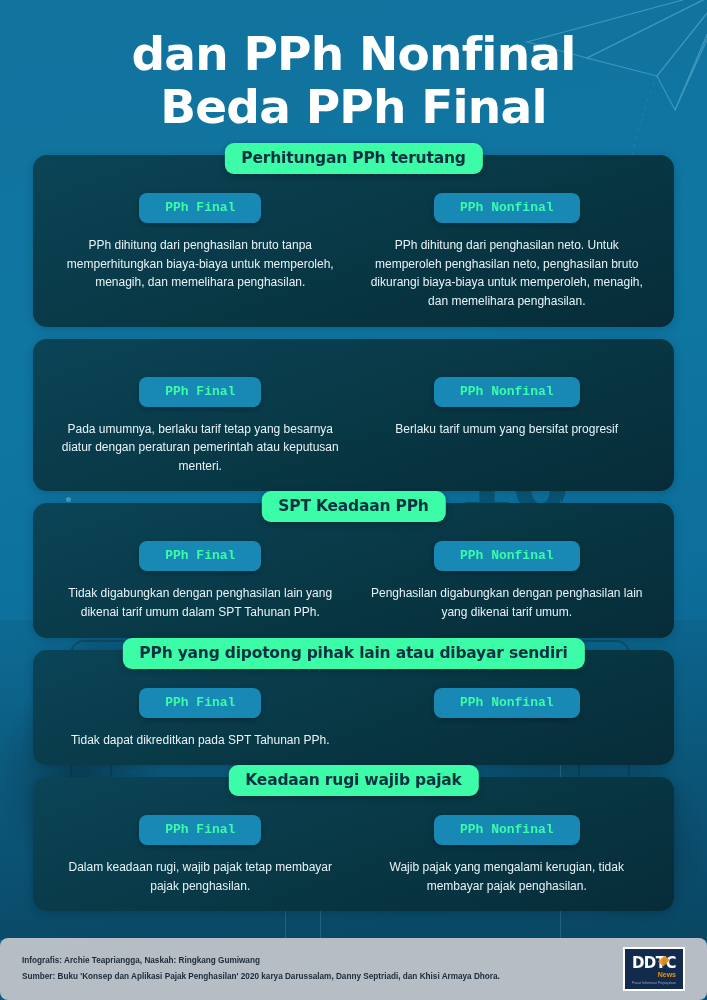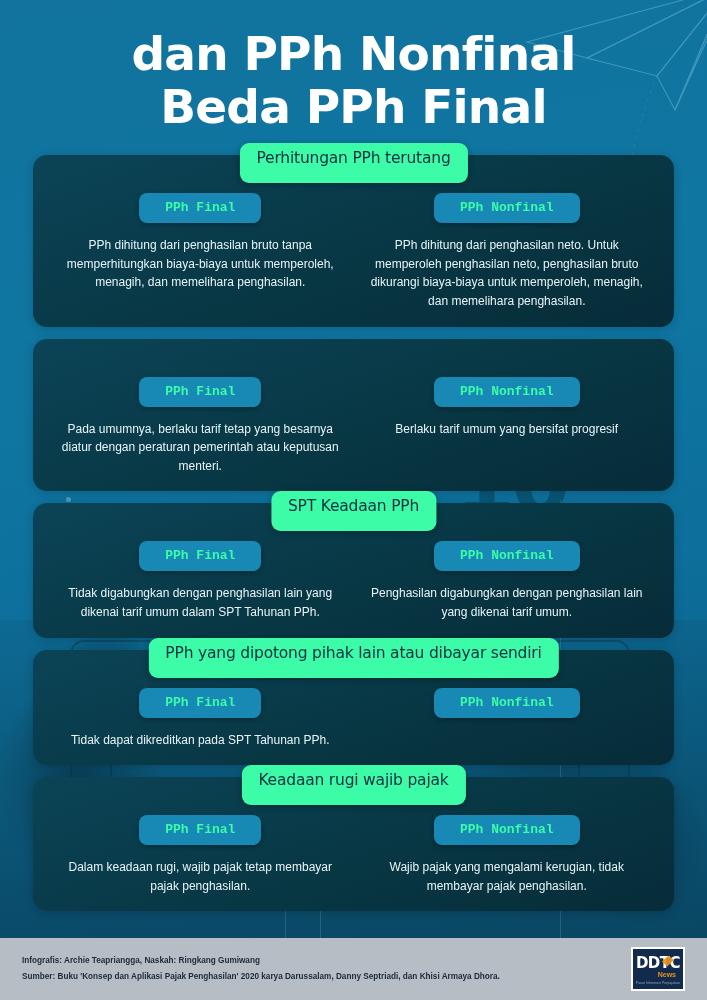--- a/index.html
+++ b/index.html
@@ -109,24 +109,24 @@
   }
 
   .pill-title {
     position: absolute;
     top: -12px;
     left: 50%;
     transform: translateX(-50%);
     background: #3CFCA8;
     color: #0A3142;
     font-family: "DejaVu Sans", sans-serif;
-    font-weight: 400;
+    font-weight: 700;
     font-size: 15.5px;
     letter-spacing: -0.2px;
-    padding: 6px 17px 16px;
+    padding: 6px 17px 7px;
     border-radius: 9px;
     white-space: nowrap;
     box-shadow: 0 2px 6px rgba(0,0,0,.25);
   }
 
   .cols {
     display: flex;
     margin-top: 16px;
   }
   .col {
@@ -159,25 +159,26 @@
   .footer {
     position: absolute;
     left: 0; right: 0; bottom: 0;
     height: 62px;
     background: #B6BDC4;
     display: flex;
     align-items: center;
     justify-content: space-between;
     padding: 0 22px;
     z-index: 5;
+    border-radius: 8px;
   }
   .credits { color: #1B2A3A; font-size: 8.2px; line-height: 1.9; font-weight: 700; }
 
   .logo {
-    width: 54px; height: 44px;
+    width: 62px; height: 44px;
     background: #122A4B;
     border: 2px solid #ffffff;
     display: flex;
     flex-direction: column;
     align-items: center;
     justify-content: center;
     gap: 0px;
   }
   .logo .mark {
     font-family: "DejaVu Sans", sans-serif;

